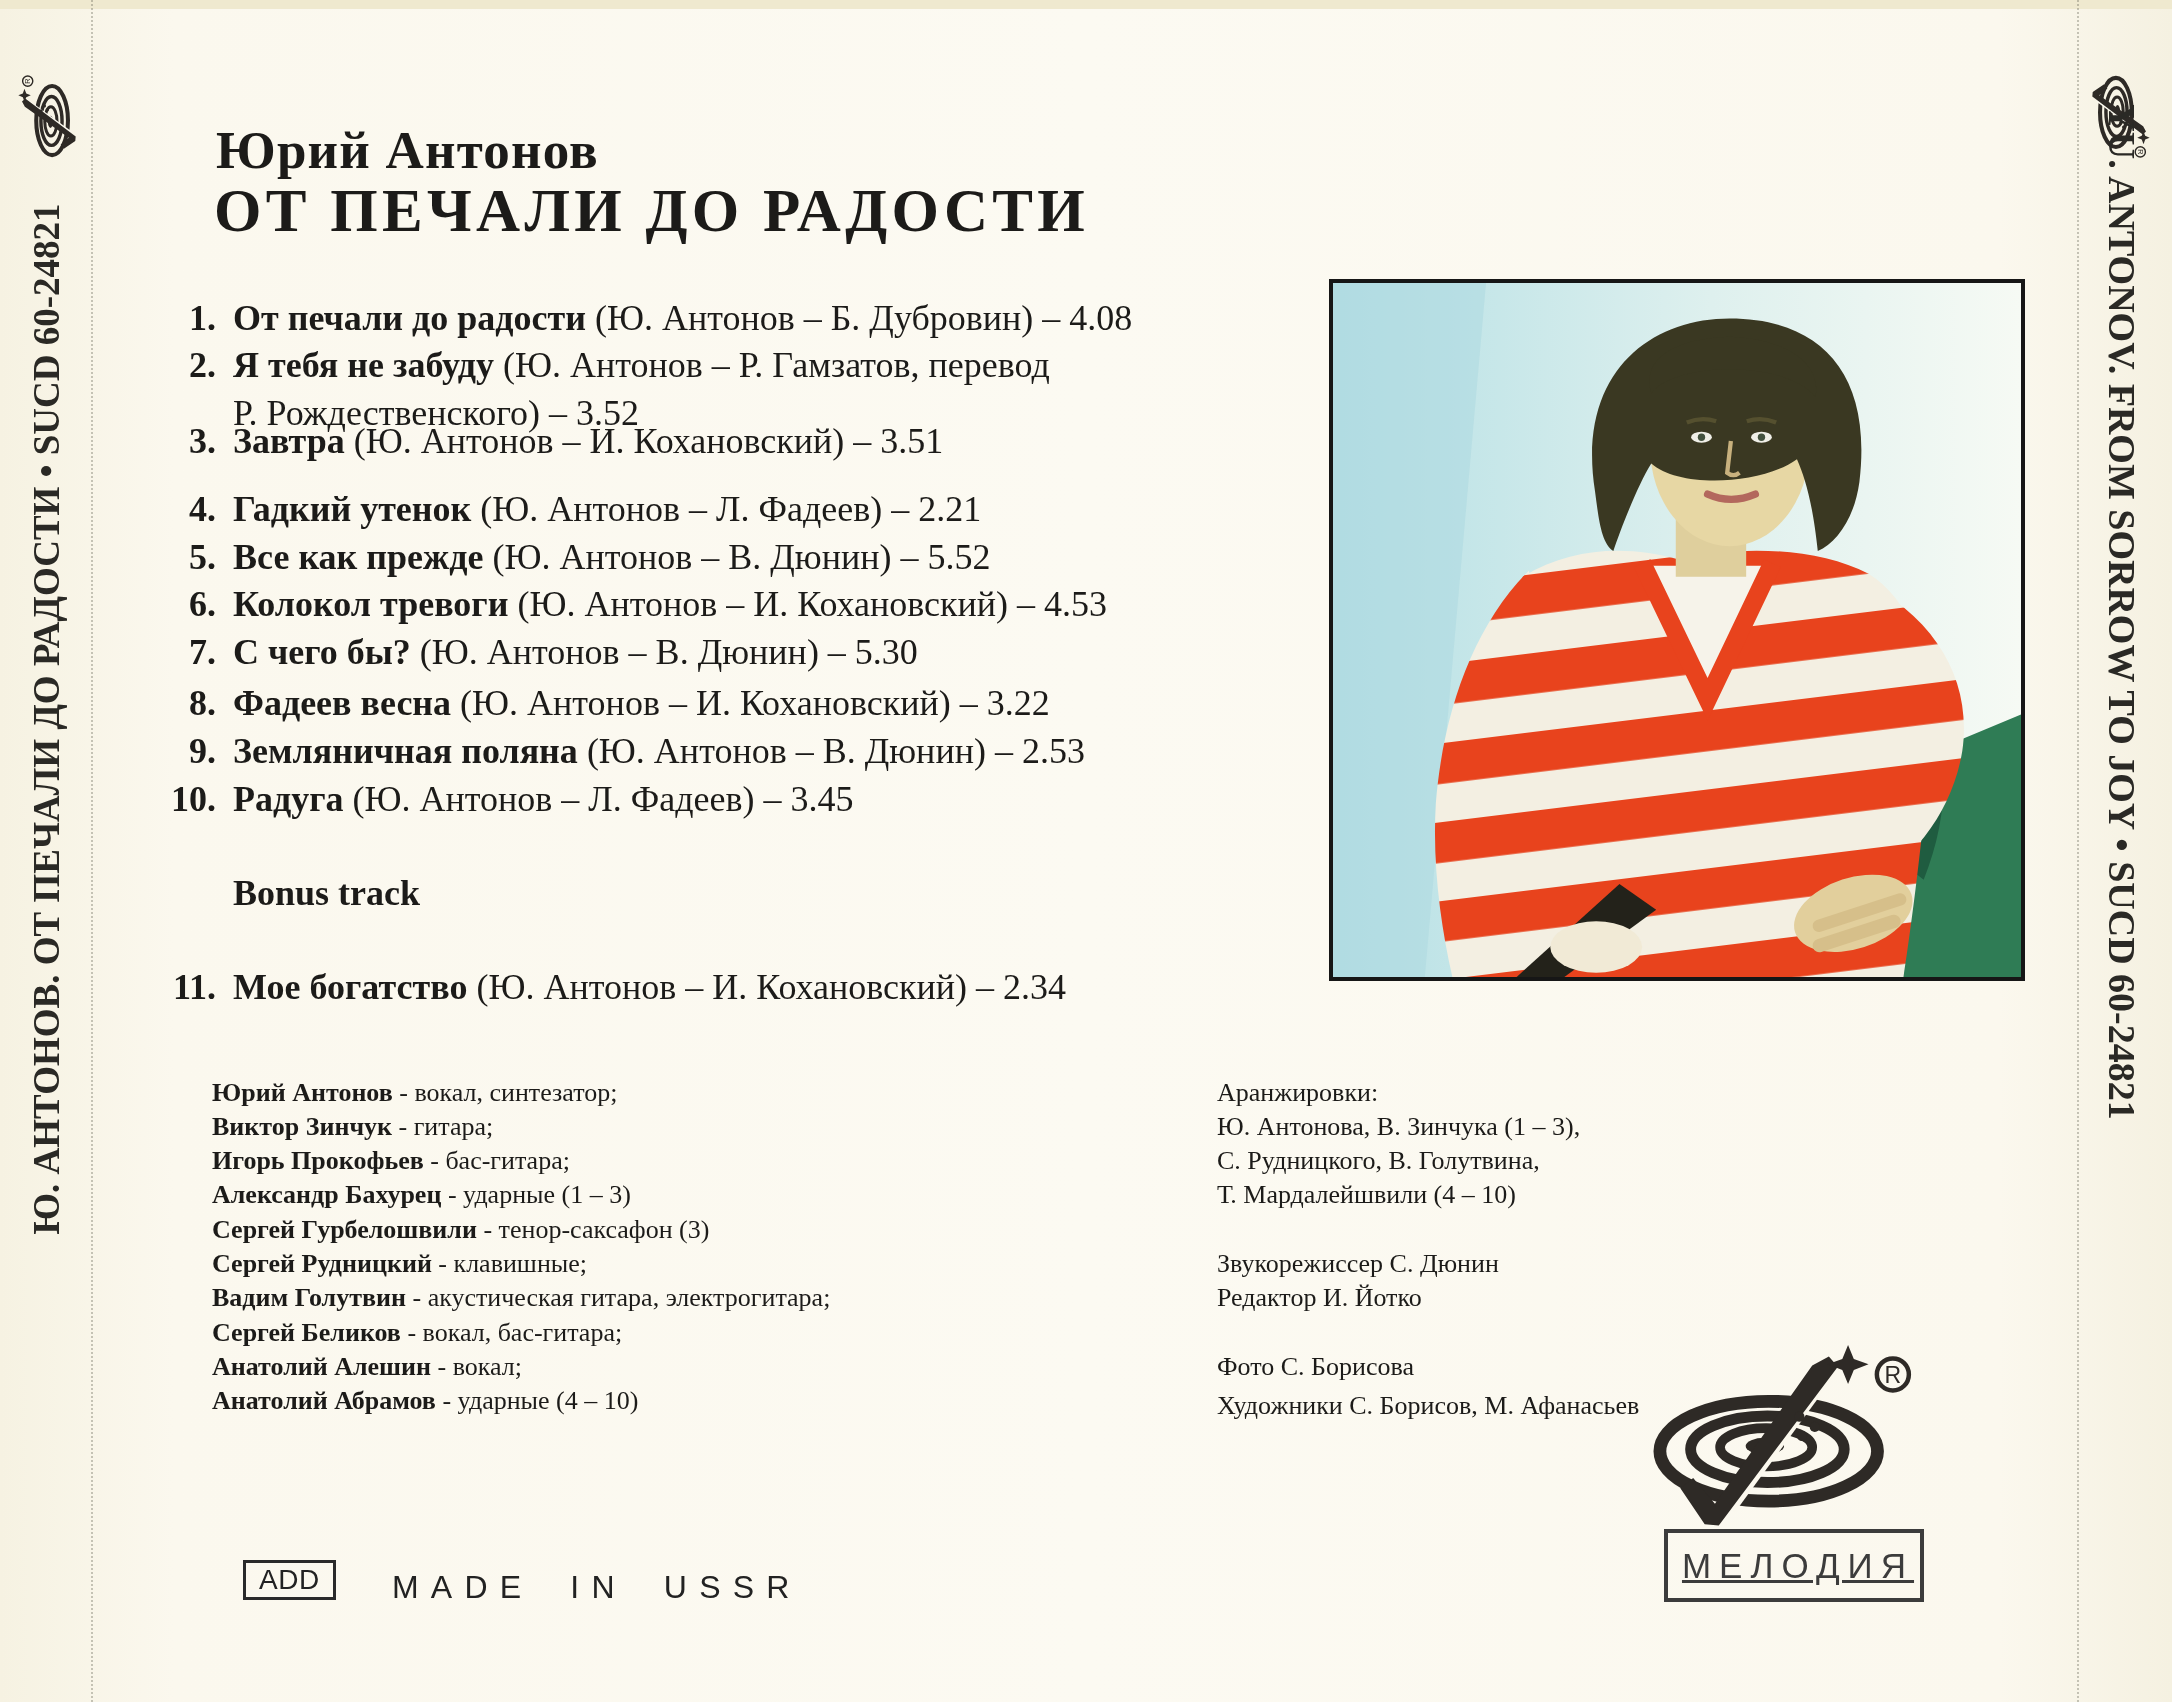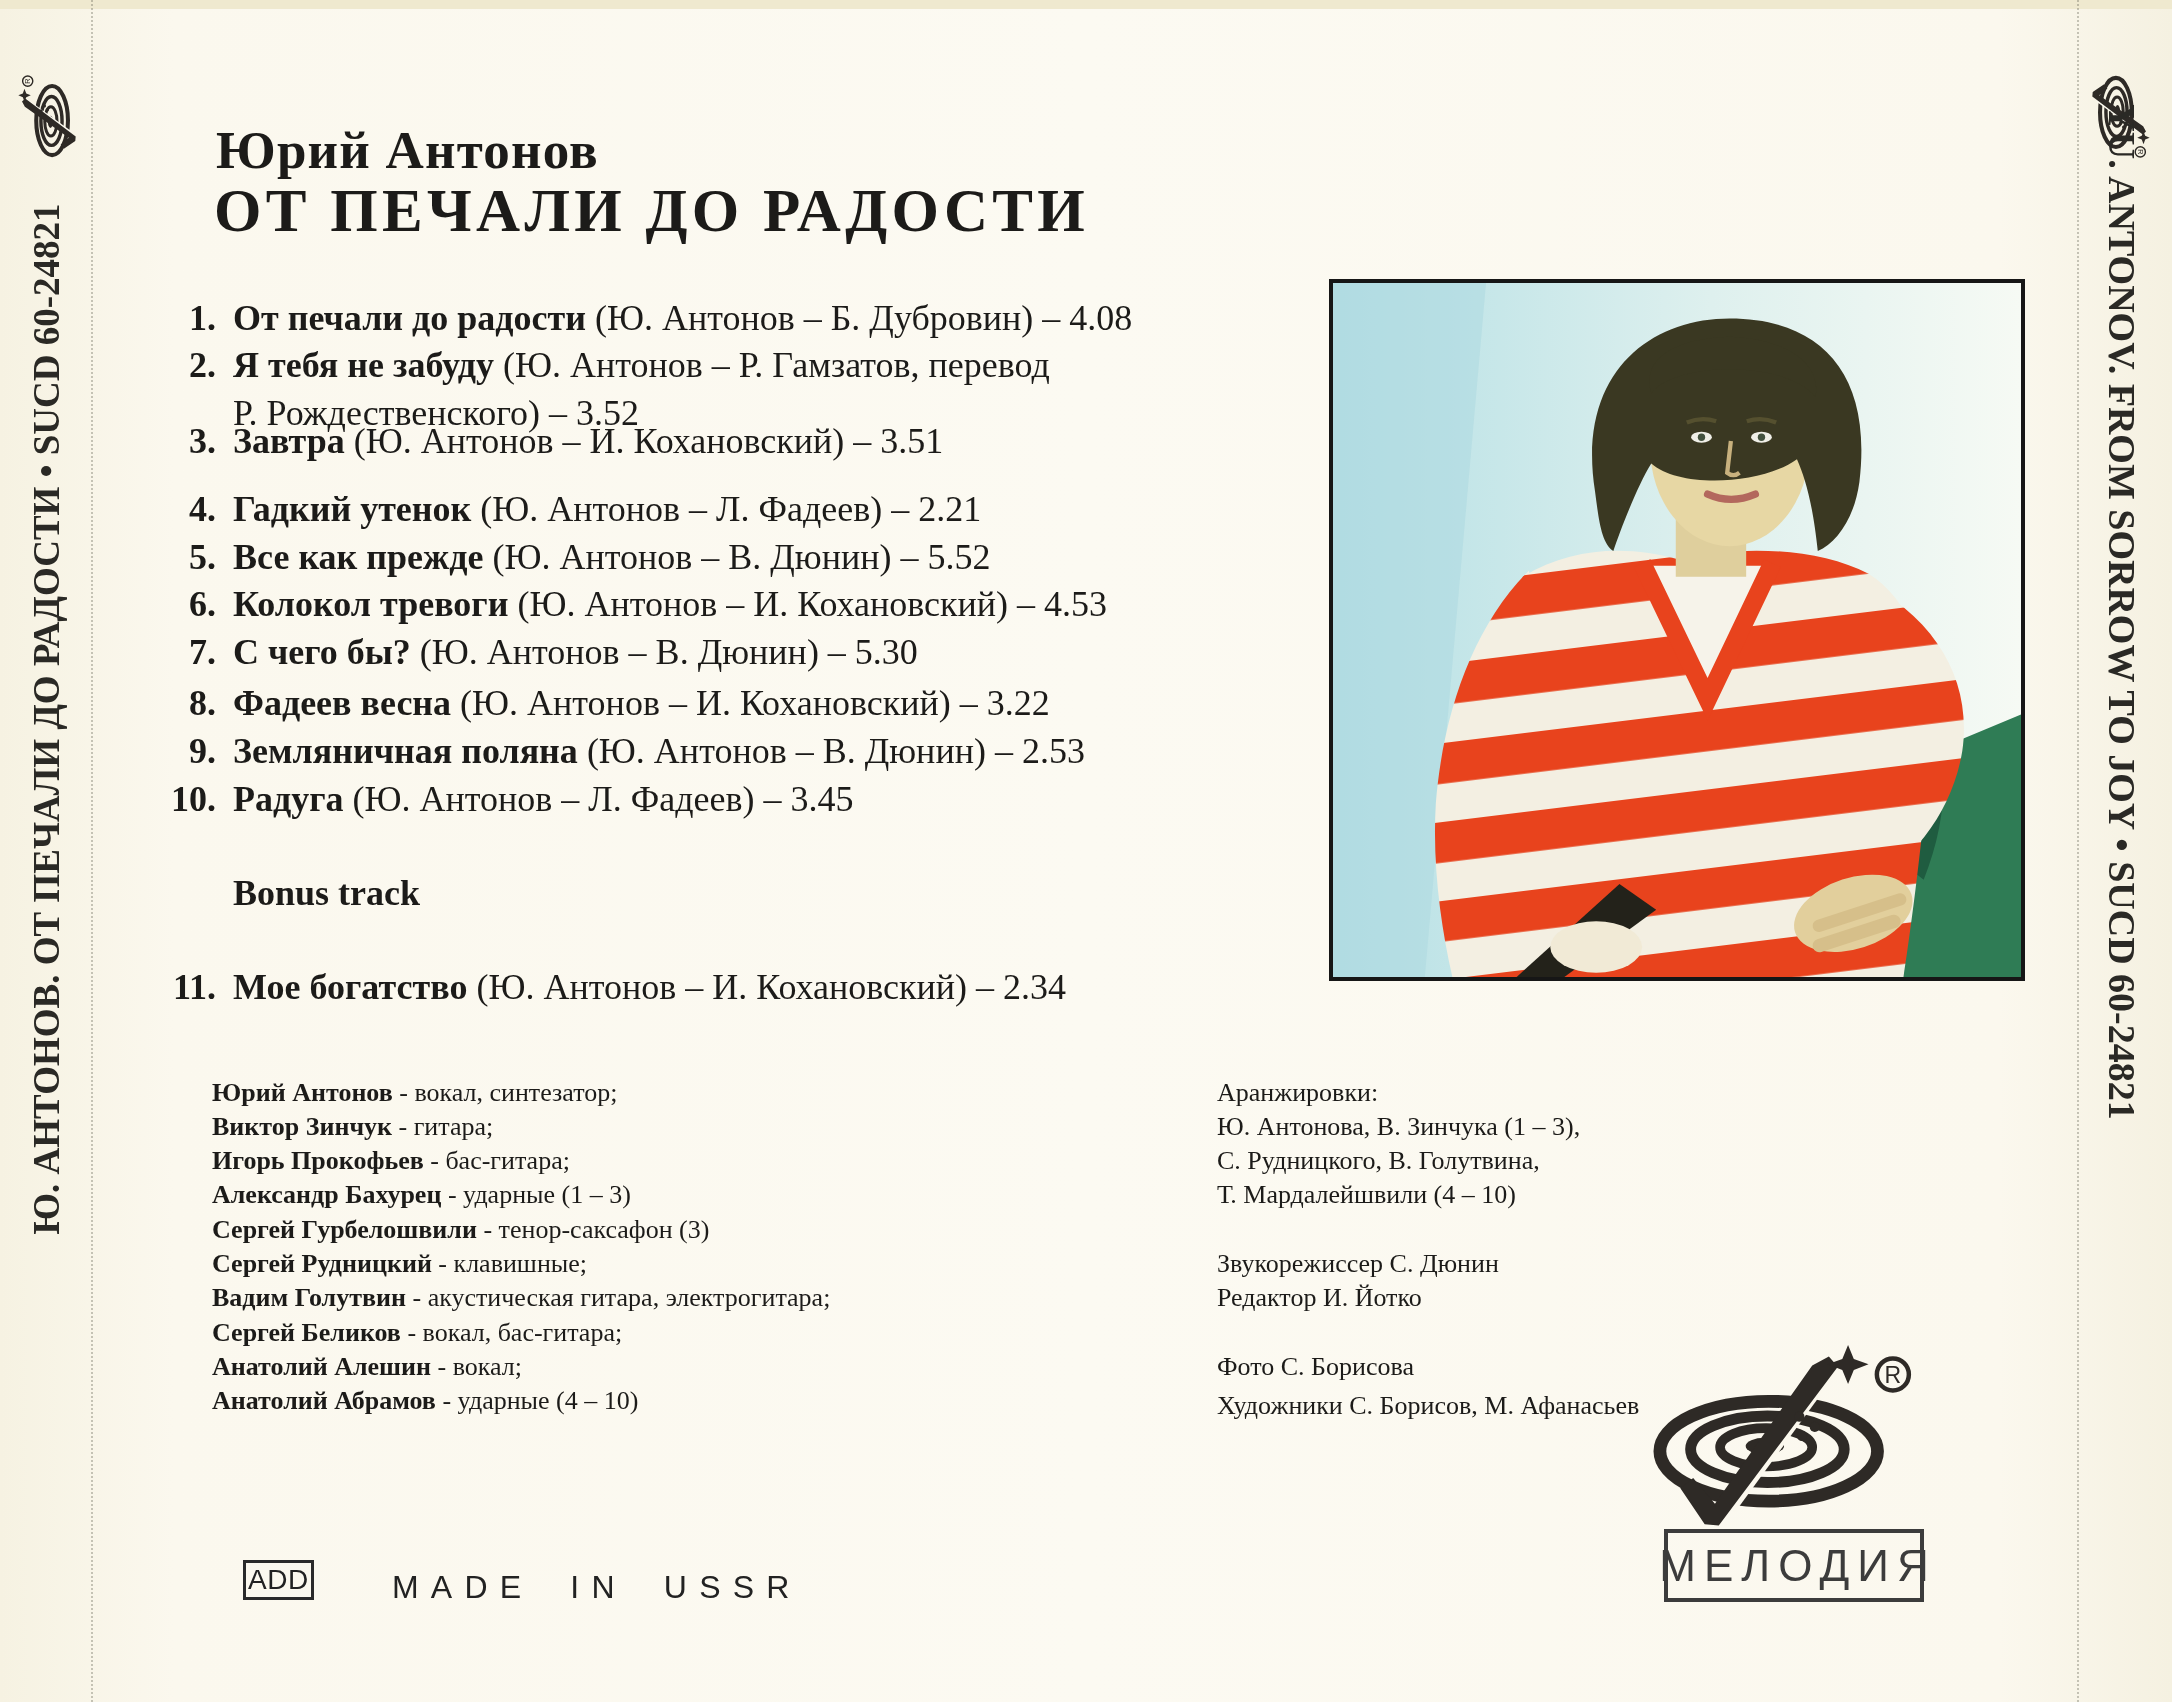--- a/index.html
+++ b/index.html
@@ -29,35 +29,35 @@
   .ttitle{font-weight:bold;}
   .bonus{position:absolute;left:233px;top:872px;font-size:36px;font-weight:bold;}
 
   
   .crow{position:absolute;font-size:26px;white-space:nowrap;}
   .cname{font-weight:bold;}
   .col-l{left:212px;}
   .col-r{left:1217px;}
 
   
-  .addbox{position:absolute;left:243px;top:1560px;border:3.1px solid #2a2a2a;padding:0px 2px;
+  .addbox{position:absolute;left:243px;top:1560px;border:3.1px solid #2a2a2a;padding:0px 13px;
           font-family:"Liberation Sans",sans-serif;font-size:28px;line-height:34px;letter-spacing:0.6px;color:#222;}
   .madein{position:absolute;left:392px;top:1569px;font-family:"Liberation Sans",sans-serif;
           font-size:32px;letter-spacing:12.2px;word-spacing:16px;color:#222;}
   .pline{position:absolute;left:854px;font-family:"Liberation Sans",sans-serif;font-size:32px;
          letter-spacing:1.8px;color:#242424;white-space:nowrap;}
   .pline .sym{margin-right:21px;}
   .pline .yr{margin-right:27px;}
   .p1{top:1520px;}
   .p2{top:1564px;}
 
   
   .melobox{position:absolute;left:1664px;top:1529px;width:252px;height:65px;border:4.3px solid #3c3c3c;
            display:flex;align-items:center;justify-content:center;}
-  .melobox span{font-family:"Liberation Sans",sans-serif;font-size:44px;letter-spacing:8px;color:#3c3c3c;padding-left:8px;}
+  .melobox span{font-family:"Liberation Sans",sans-serif;font-size:35px;letter-spacing:8px;color:#3c3c3c;padding-left:8px;text-decoration:underline;}
 
   .logo{position:absolute;}
   .logo svg{display:block;width:100%;height:100%;}
   .logo.big{left:1647px;top:1336px;width:269px;height:192px;}
   .logo.tl{left:3.1px;top:86px;width:86px;height:61px;transform:rotate(-90deg);}
   .logo.tr{left:2079px;top:86px;width:86px;height:61px;transform:rotate(90deg);}
 
   
   .photo{position:absolute;left:1329px;top:279px;width:688px;height:694px;border:4.9px solid #161616;background:#cfeaec;}
   .photo svg{display:block;width:100%;height:100%;}

